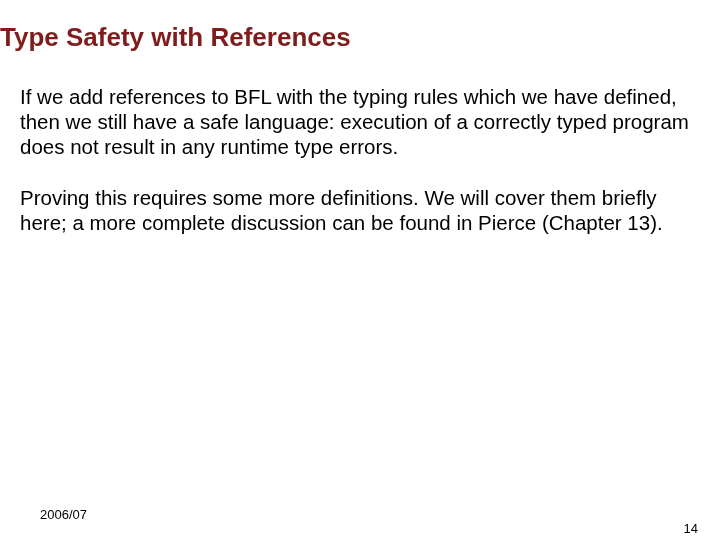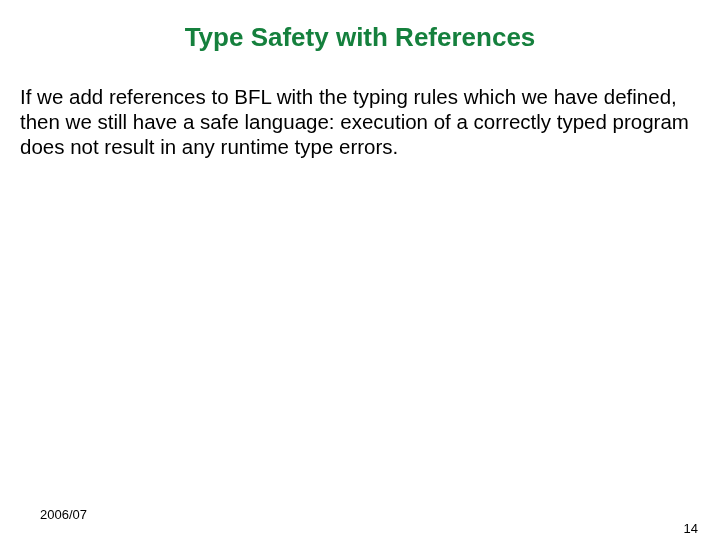--- a/index.html
+++ b/index.html
@@ -16,24 +16,23 @@
     position: relative;
     width: 720px;
     height: 540px;
     box-sizing: border-box;
   }
   .title {
     position: absolute;
     top: 22px;
     left: 0;
     width: 720px;
-    text-align: center;
     font-size: 26px;
     font-weight: bold;
-    color: #15803d;
+    color: #7f1d1d;
   }
   .body {
     position: absolute;
     top: 84px;
     left: 20px;
     width: 680px;
     font-size: 20.5px;
     line-height: 1.22;
   }
   .body p {
@@ -62,18 +61,19 @@
 </style>
 </head>
 <body>
 
 <div class="slide">
 
   <div class="title">Type Safety with References</div>
 
   <div class="body">
     <p>If we add references to BFL with the typing rules which we have defined, then we still have a safe language: execution of a correctly typed program does not result in any runtime type errors.</p>
+    <p>Proving this requires some more definitions. We will cover them briefly here; a more complete discussion can be found in Pierce (Chapter 13).</p>
   </div>
 
   <div class="footer-left">2006/07</div>
   <div class="footer-right">14</div>
 
 </div>
 
 </body></html>

